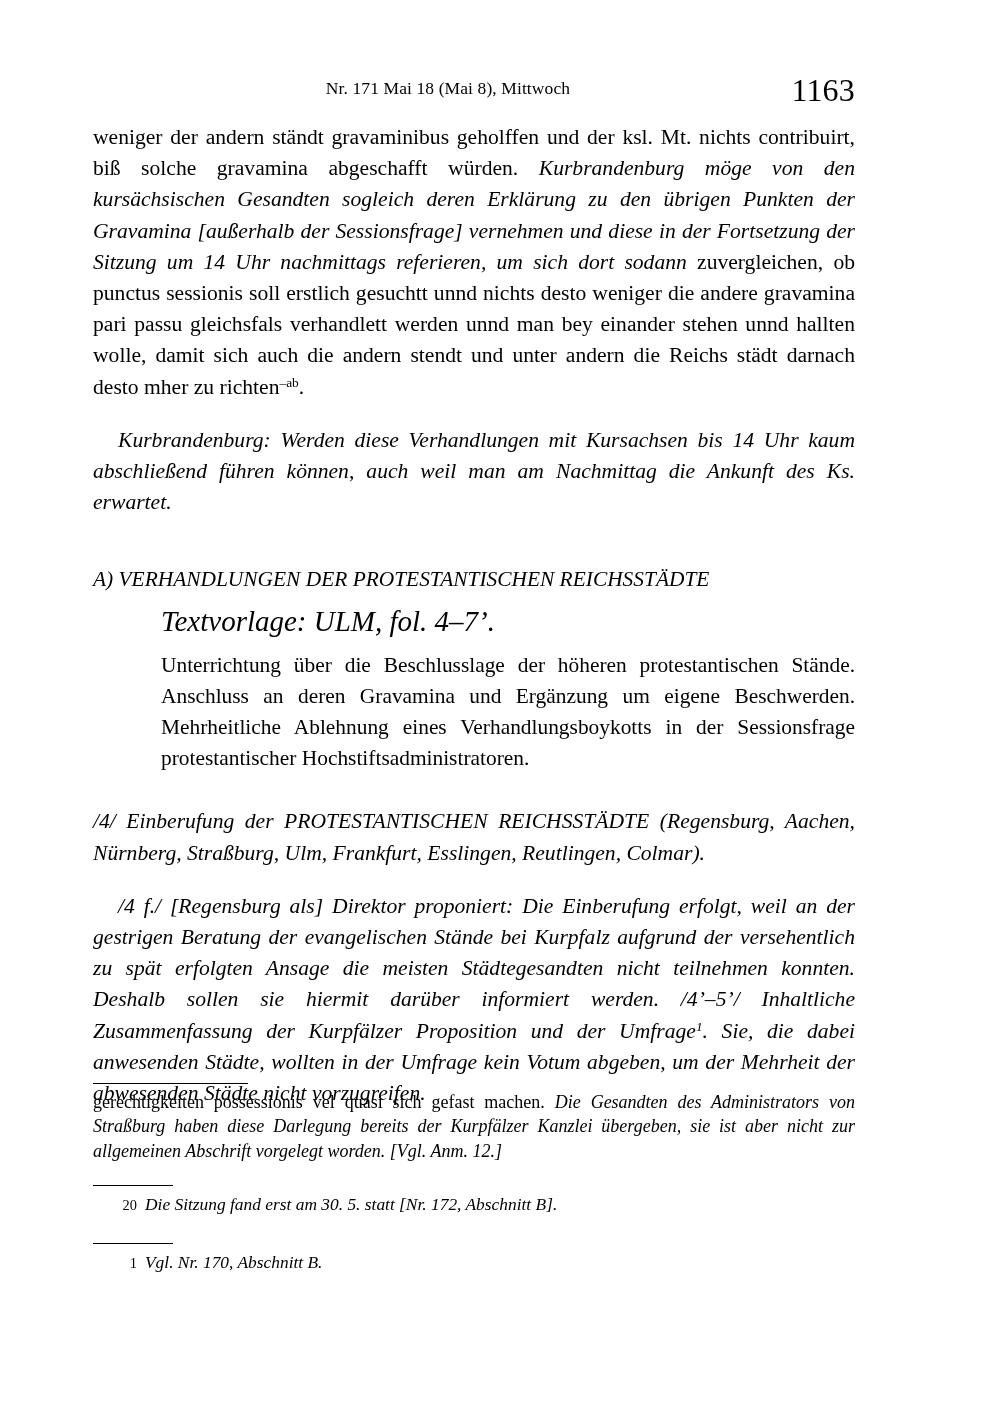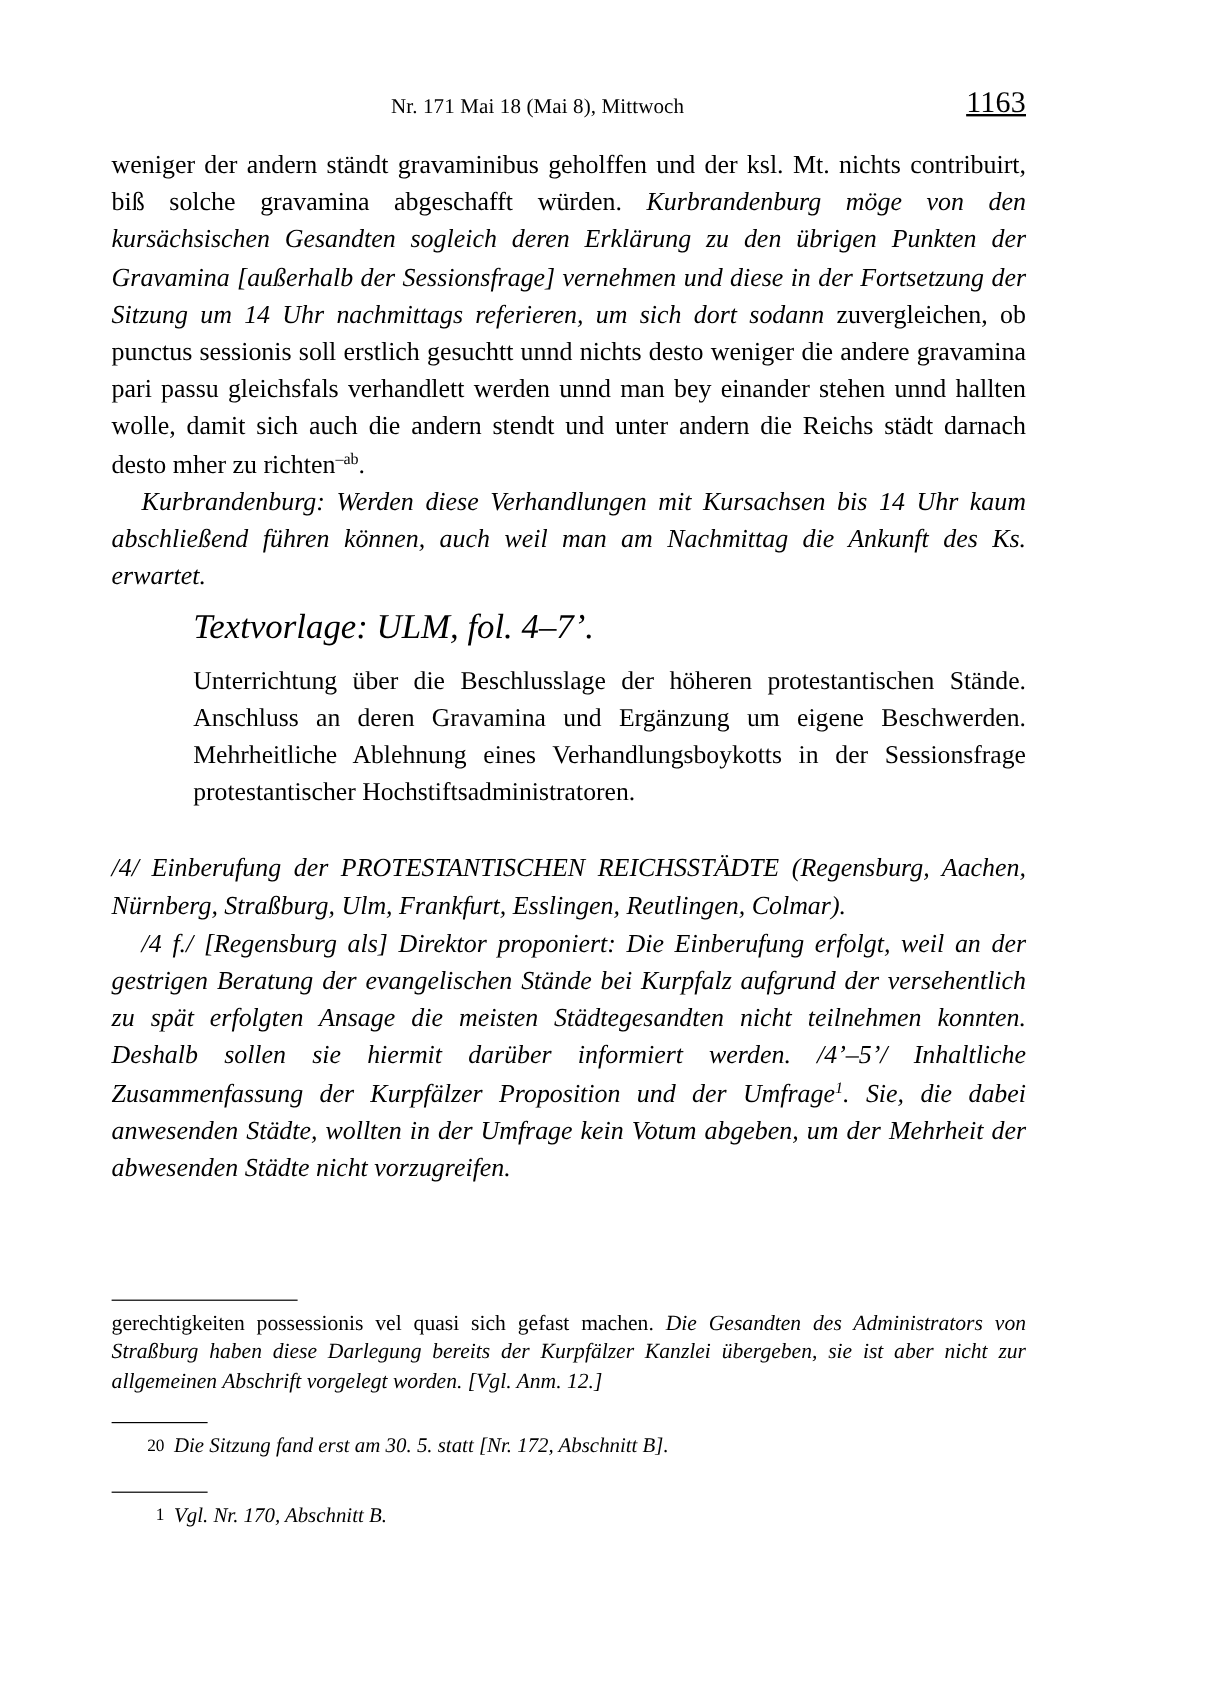--- a/index.html
+++ b/index.html
@@ -37,37 +37,36 @@
     left: 4px;
     right: 0;
     text-align: center;
     letter-spacing: 0.1px;
     padding-right: 56px;
   }
   .rh-folio {
     position: absolute;
     right: 0;
     top: -6px;
-    font-size: 25px;
+    font-size: 32px;
     letter-spacing: 0.2px;
-    text-decoration: underline;
   }
 
   
   p {
     margin: 0;
     font-size: 21.6px;
     line-height: 31.2px;
     text-align: justify;
     text-justify: inter-word;
     hyphens: manual;
   }
   .first-para { margin-top: 10px; }
   .ind { text-indent: 25px; }
-  .it { font-style: italic; }
+  .it { font-style: italic; margin-top: 22px; }
   sup {
     font-size: 0.62em;
     line-height: 0;
     vertical-align: 0.52em;
   }
 
   
   .sec-heading {
     margin-top: 54px;
     font-size: 22px;
@@ -158,20 +157,21 @@
       <span class="rh-title">Nr. 171 Mai 18 (Mai 8), Mittwoch</span>
       <span class="rh-folio">1163</span>
     </div>
 
     <p class="first-para"><span>weniger der andern ständt gravaminibus geholffen und der ksl. Mt. nichts contribuirt, biß solche gravamina abgeschafft würden. </span><span class="it">Kurbrandenburg möge von den kursächsischen Gesandten sogleich deren Erklärung zu den übrigen Punkten der Gravamina [außerhalb der Sessionsfrage] vernehmen und diese in der Fortsetzung der Sitzung um 14 Uhr nachmittags referieren, um sich dort sodann </span><span>zuvergleichen, ob punctus sessionis soll erstlich gesuchtt unnd nichts desto weniger die andere gravamina pari passu gleichsfals verhandlett werden unnd man bey einander stehen unnd hallten wolle, damit sich auch die andern stendt und unter andern die Reichs städt darnach desto mher zu richten</span><sup>–ab</sup><span>.</span></p>
 
     <p class="ind it">Kurbrandenburg: Werden diese Verhandlungen mit Kursachsen bis 14 Uhr kaum abschließend führen können, auch weil man am Nachmittag die Ankunft des Ks. erwartet.</p>
 
 
 
+    <div class="sub-heading">A) VERHANDLUNGEN DER PROTESTANTISCHEN REICHSSTÄDTE</div>
 
     <div class="source-line">Textvorlage: ULM, fol. 4–7’.</div>
 
     <div class="summary">Unterrichtung über die Beschlusslage der höheren protestantischen Stände. Anschluss an deren Gravamina und Ergänzung um eigene Beschwerden. Mehrheitliche Ablehnung eines Verhandlungsboykotts in der Sessionsfrage protestantischer Hochstiftsadministratoren.</div>
 
     <div class="body-block">
       <p class="it">/4/ Einberufung der PROTESTANTISCHEN REICHSSTÄDTE (Regensburg, Aachen, Nürnberg, Straßburg, Ulm, Frankfurt, Esslingen, Reutlingen, Colmar).</p>
       <p class="ind it"><span>/4 f./ [Regensburg als] Direktor proponiert: Die Einberufung erfolgt, weil an der gestrigen Beratung der evangelischen Stände bei Kurpfalz aufgrund der versehentlich zu spät erfolgten Ansage die meisten Städtegesandten nicht teilnehmen konnten. Deshalb sollen sie hiermit darüber informiert werden. /4’–5’/ Inhaltliche Zusammenfassung der Kurpfälzer Proposition und der Umfrage</span><sup>1</sup><span>. Sie, die dabei anwesenden Städte, wollten in der Umfrage kein Votum abgeben, um der Mehrheit der abwesenden Städte nicht vorzugreifen.</span></p>
     </div>
 

